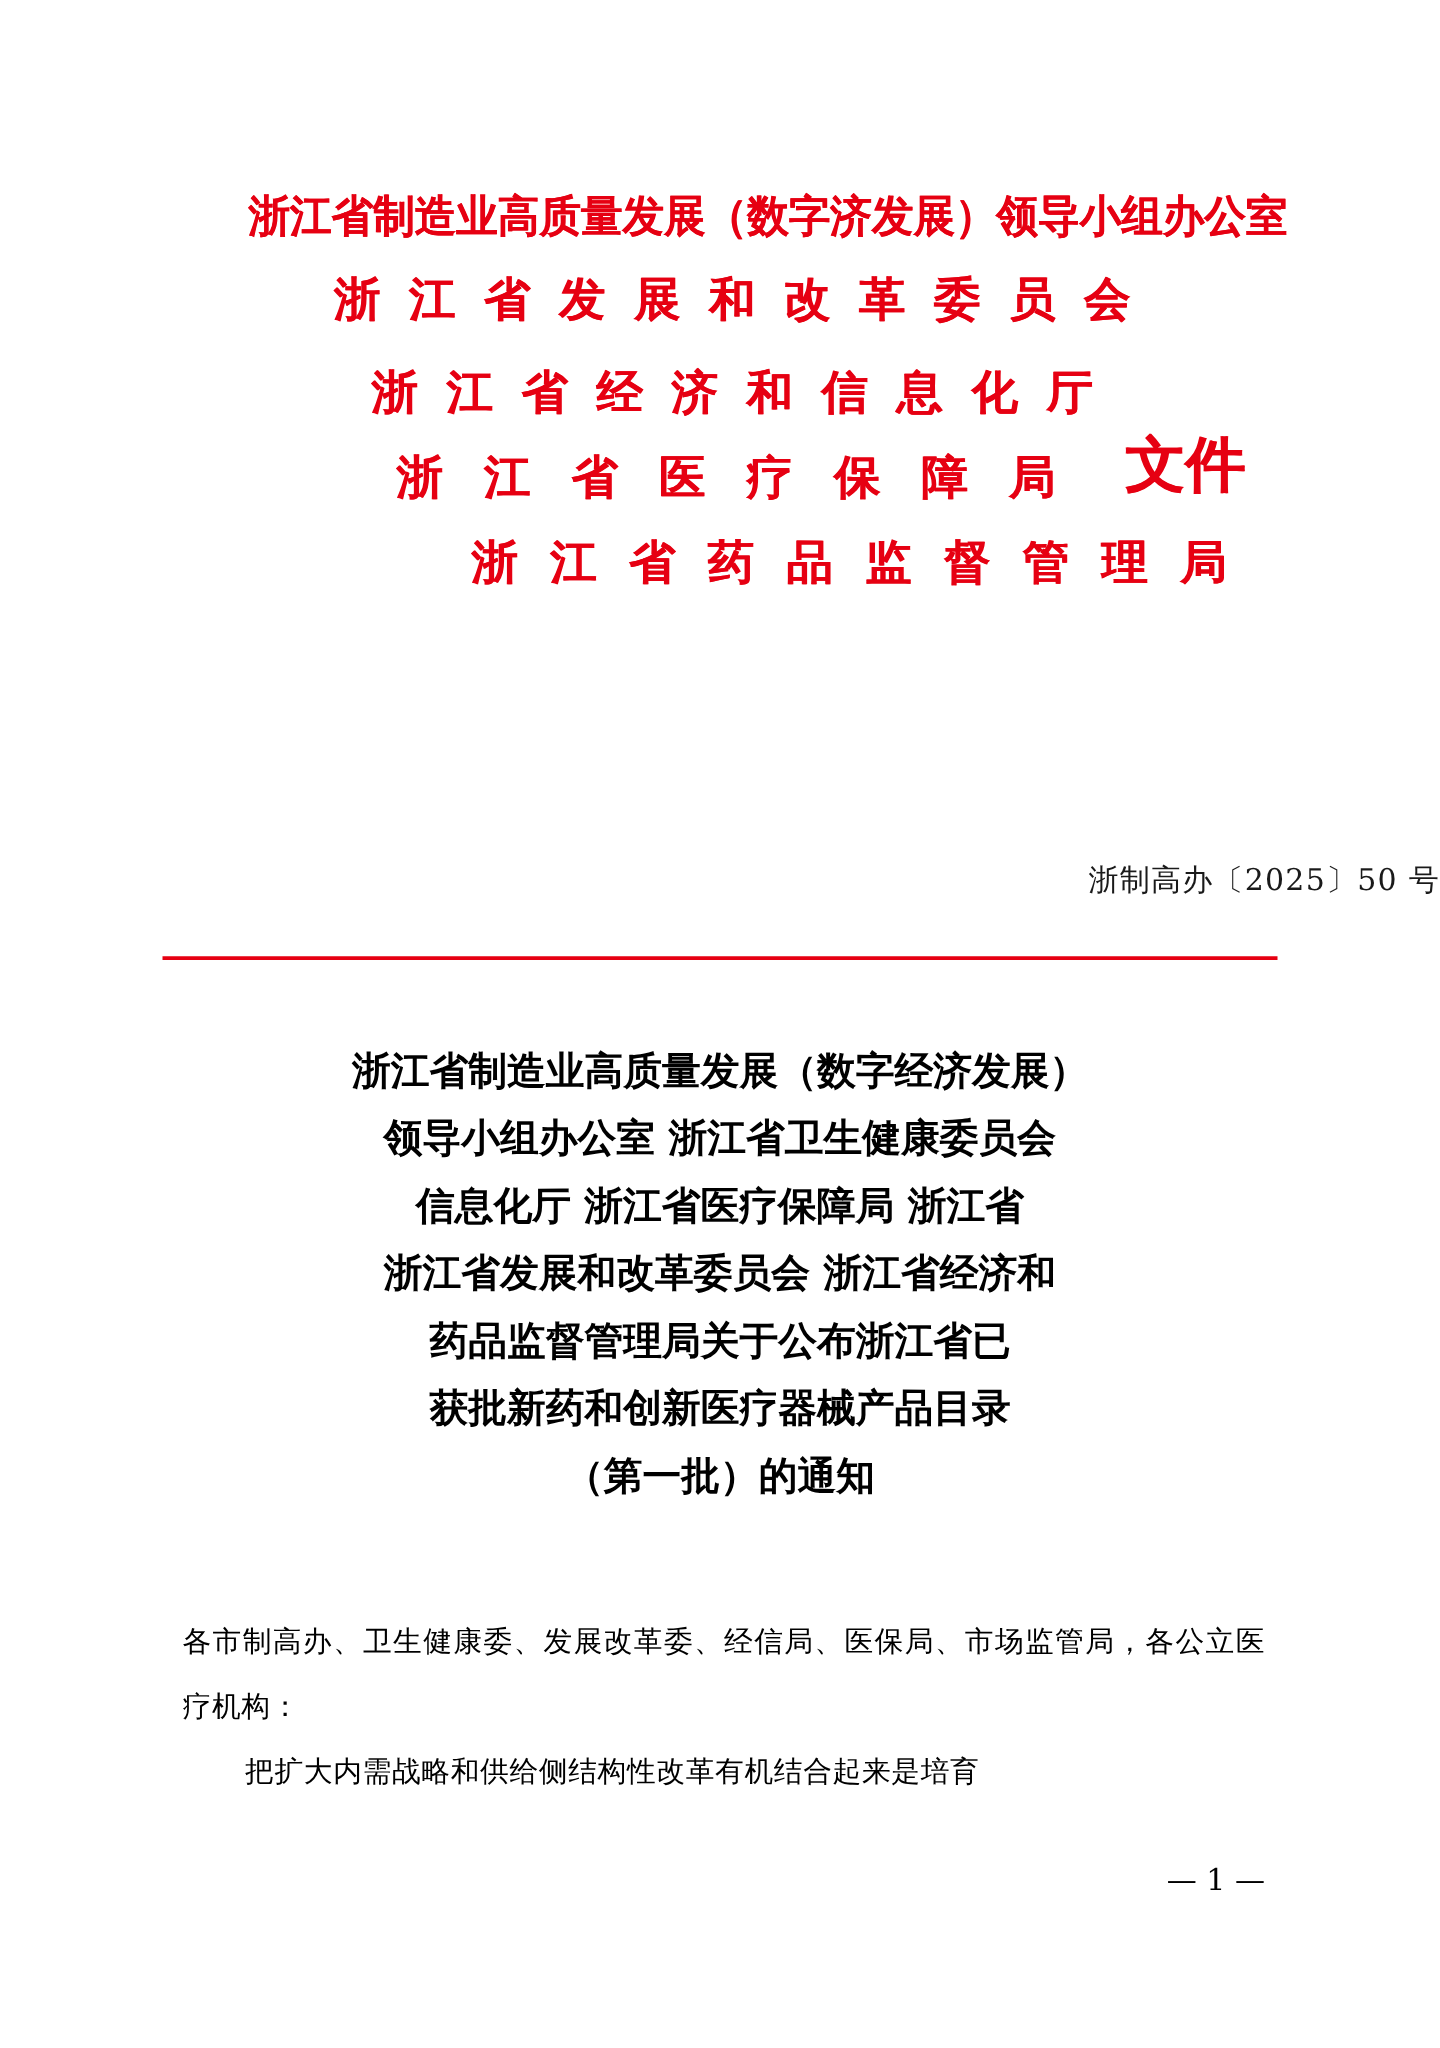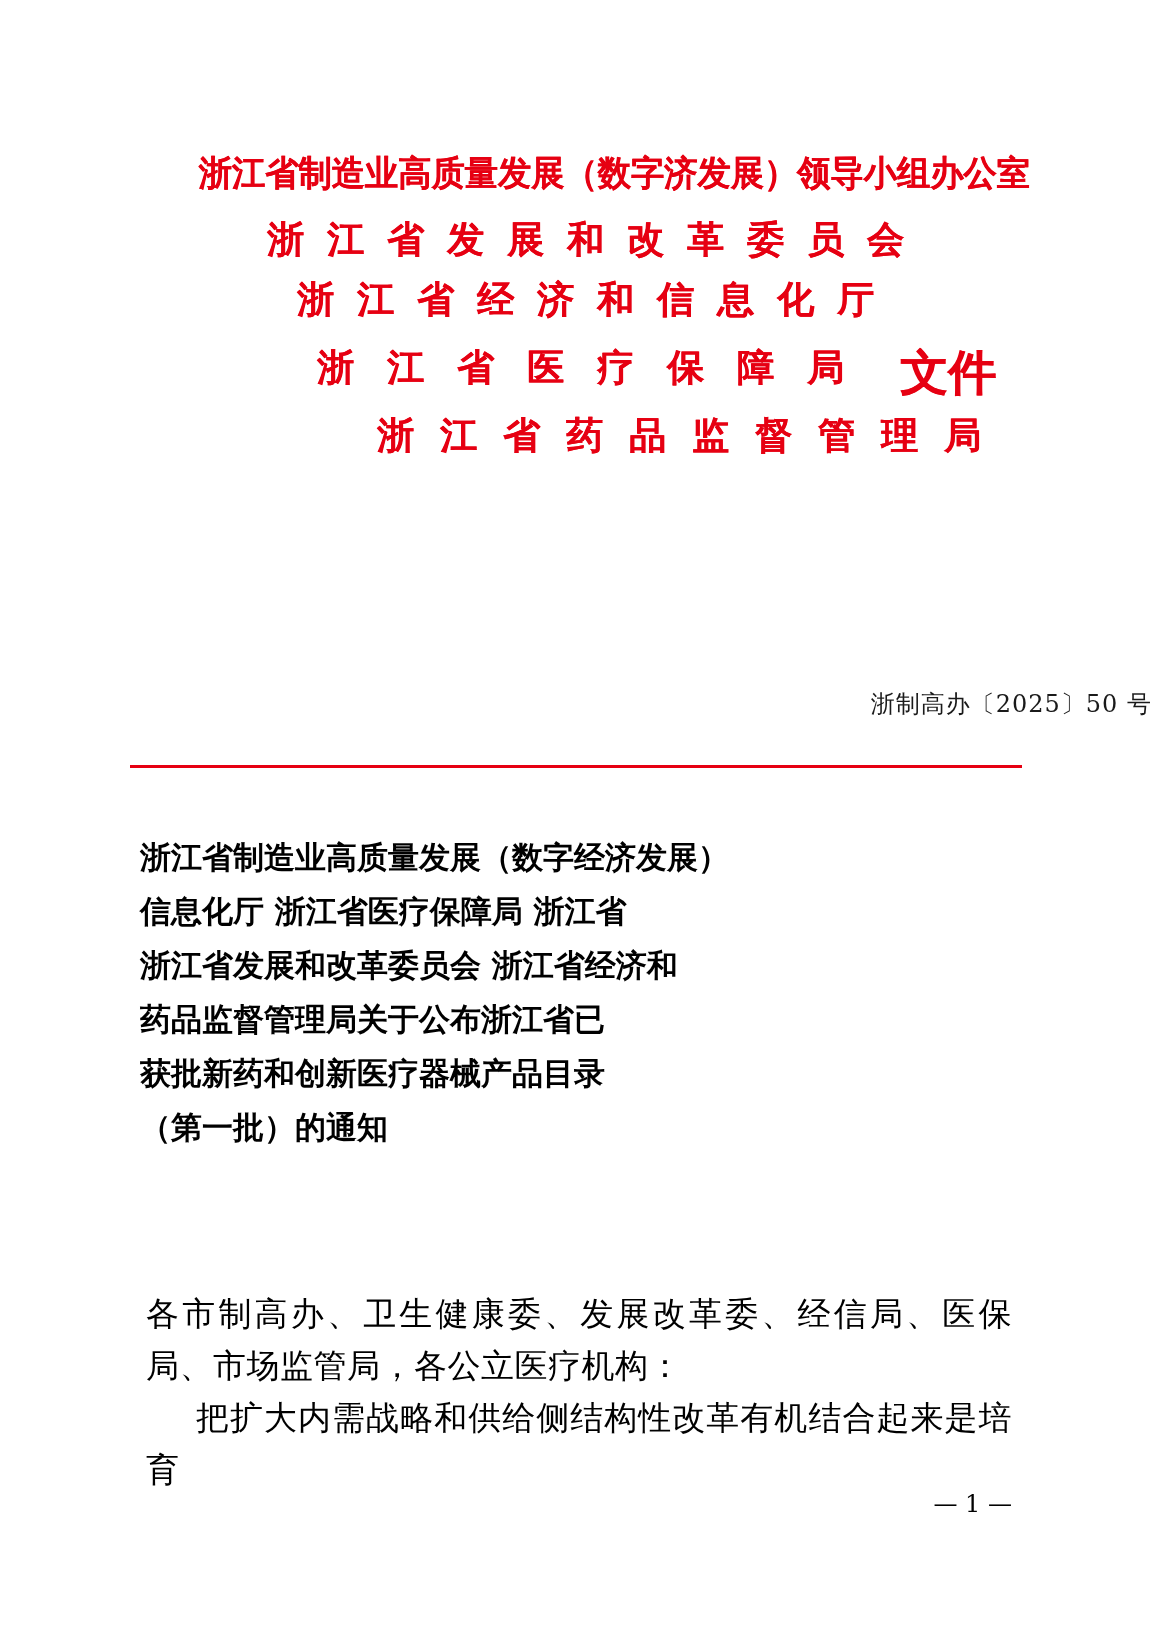--- a/index.html
+++ b/index.html
@@ -49,21 +49,21 @@
   .mast-line.l4,
   .mast-line.l5,
   .mast-line.l6 {
     font-size: 37px;
     width: 820px;
     margin: 0 auto;
     padding: 0 0 0 18px;
     text-shadow: 0.6px 0 0 #e60012;
   }
   .mast-line.l2 { letter-spacing: 23px; margin-bottom: 18px; }
-  .mast-line.l3 { letter-spacing: 23px; margin-bottom: 10px; }
+  .mast-line.l3 { letter-spacing: 23px; margin-bottom: 24px; }
   .mast-line.l4 { letter-spacing: 23px; margin-bottom: 18px; }
   .mast-line.l5 { letter-spacing: 33px; margin-bottom: 18px; }
   .mast-line.l6 { letter-spacing: 26px; margin-bottom: 0; text-align: right; }
 
   .mast-wenjian {
     position: absolute;
     right: 168px;
     top: 198px;
     color: #e60012;
     font-weight: bold;
@@ -96,38 +96,38 @@
     height: 3px;
     background: #e60012;
   }
 
   
   .doc-title {
     position: absolute;
     top: 830px;
     left: 140px;
     width: 872px;
-    text-align: left;
+    text-align: center;
     font-size: 31px;
     font-weight: bold;
     line-height: 54px;
     color: #000000;
     font-family: "DejaVu Serif", "Liberation Serif", serif;
   }
   .doc-title div {
     white-space: nowrap;
   }
 
   
   .body-text {
     position: absolute;
     top: 1288px;
     left: 146px;
     width: 866px;
-    font-size: 33px;
+    font-size: 23px;
     line-height: 52px;
     color: #000000;
     font-family: "DejaVu Serif", "Liberation Serif", serif;
     letter-spacing: 0.5px;
   }
   .body-text p {
     margin: 0;
     text-align: justify;
   }
   .indent {
@@ -159,20 +159,21 @@
     </div>
     <div class="mast-wenjian">文件</div>
   </div>
 
   <div class="doc-number">浙制高办〔2025〕50 号</div>
 
   <div class="red-rule"></div>
 
   <div class="doc-title">
     <div>浙江省制造业高质量发展（数字经济发展）</div>
+    <div>领导小组办公室 浙江省卫生健康委员会</div>
     <div>信息化厅 浙江省医疗保障局 浙江省</div>
     <div>浙江省发展和改革委员会 浙江省经济和</div>
     <div>药品监督管理局关于公布浙江省已</div>
     <div>获批新药和创新医疗器械产品目录</div>
     <div>（第一批）的通知</div>
   </div>
 
   <div class="body-text">
     <p>各市制高办、卫生健康委、发展改革委、经信局、医保局、市场监管局，各公立医疗机构：</p>
     <p class="indent">把扩大内需战略和供给侧结构性改革有机结合起来是培育</p>

